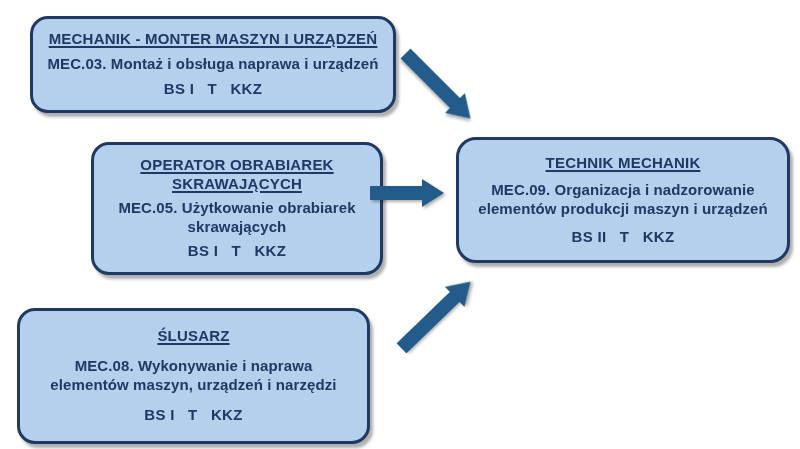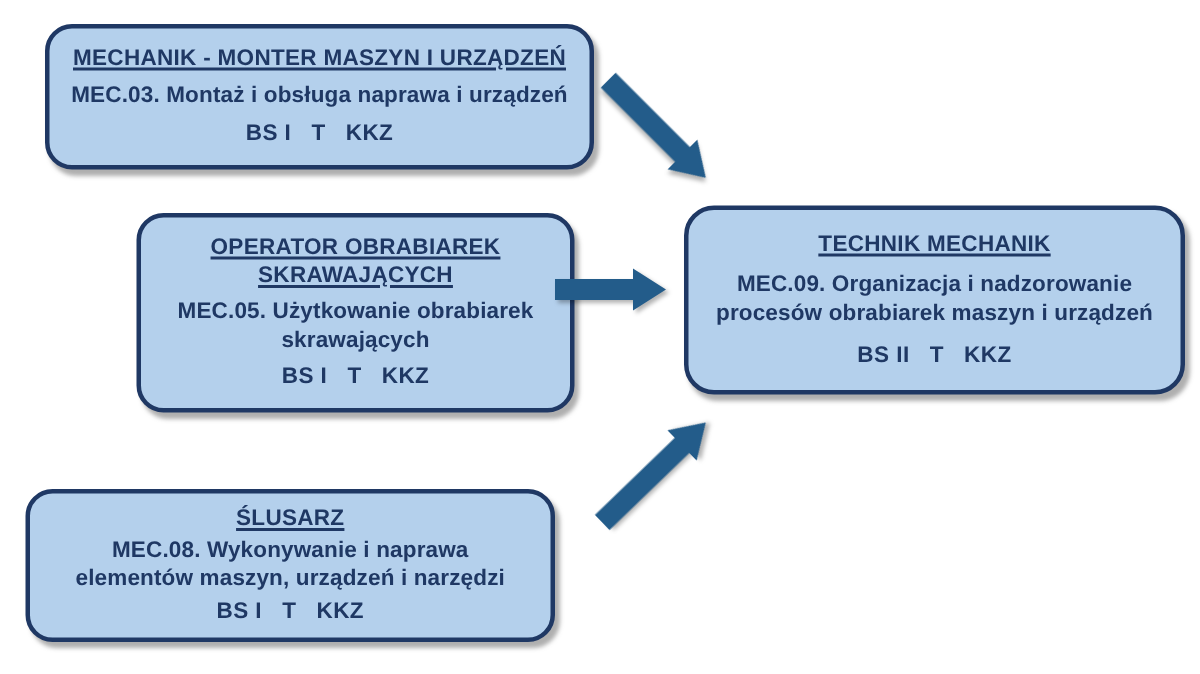--- a/index.html
+++ b/index.html
@@ -43,21 +43,21 @@
   .node .body {
     white-space: pre-line;
     letter-spacing: 0.1px;
   }
   .node .levels {
     white-space: pre;
     letter-spacing: 0.3px;
   }
   #node-mechanik { left: 30px;  top: 16px;  width: 366px; height: 97px;  }
   #node-operator { left: 58px;  top: 142px; width: 292px; height: 133px; margin-left: 33px; }
-  #node-slusarz  { left: 17px;  top: 326px; width: 353px; height: 102px; }
+  #node-slusarz  { left: 17px;  top: 308px; width: 353px; height: 136px; }
   #node-technik  { left: 456px; top: 137px; width: 334px; height: 126px; border-radius: 20px; }
 
   .arrows-overlay {
     position: absolute;
     left: 0; top: 0;
     width: 800px;
     height: 449px;
     pointer-events: none;
   }
   .arrow {
@@ -86,21 +86,21 @@
   <div class="node" id="node-slusarz">
     <div class="title">ŚLUSARZ</div>
     <div class="body">MEC.08. Wykonywanie i naprawa
 elementów maszyn, urządzeń i narzędzi</div>
     <div class="levels">BS I   T   KKZ</div>
   </div>
 
   <div class="node" id="node-technik">
     <div class="title">TECHNIK MECHANIK</div>
     <div class="body">MEC.09. Organizacja i nadzorowanie
-procesów obrabiarek maszyn i urządzeń</div>
+elementów produkcji maszyn i urządzeń</div>
     <div class="levels">BS II   T   KKZ</div>
   </div>
 
   <svg class="arrows-overlay" viewBox="0 0 800 449" xmlns="http://www.w3.org/2000/svg">
 
     <polygon class="arrow" points="-46,-7 24,-7 24,-14 46,0 24,14 24,7 -46,7" transform="translate(438,86) rotate(45)" fill="#235c8a"></polygon>
 
     <polygon class="arrow" points="-37,-7 15,-7 15,-14 37,0 15,14 15,7 -37,7" transform="translate(407,193)" fill="#235c8a"></polygon>
 
     <polygon class="arrow" points="-48,-7 26,-7 26,-14 48,0 26,14 26,7 -48,7" transform="translate(436,315) rotate(-44)" fill="#235c8a"></polygon>

